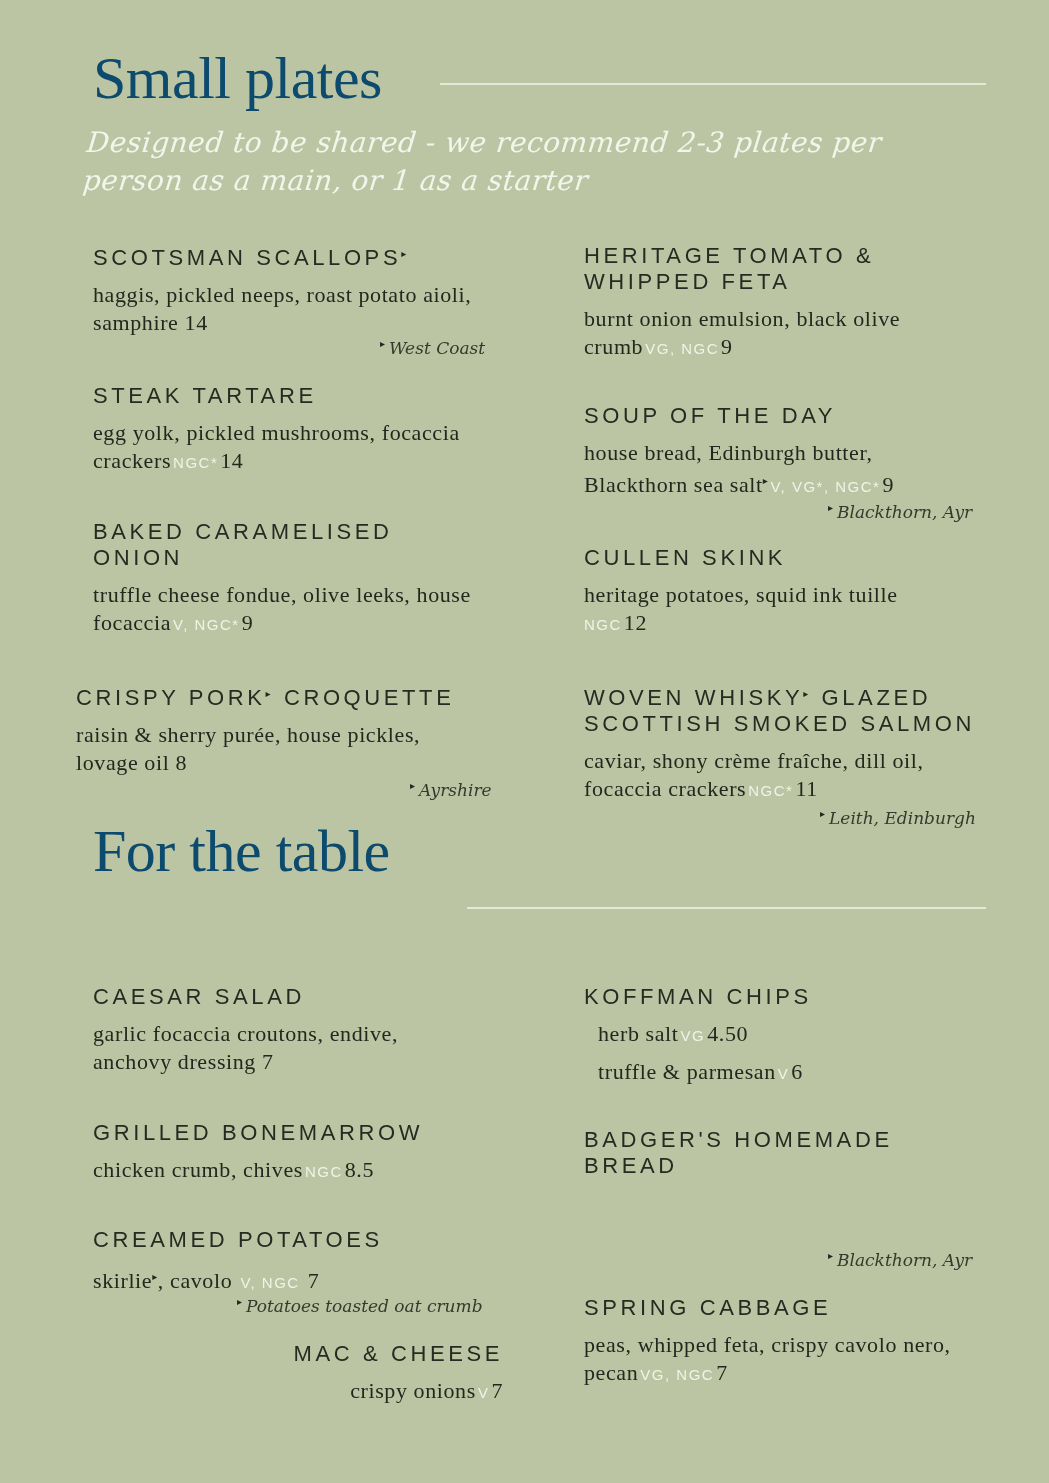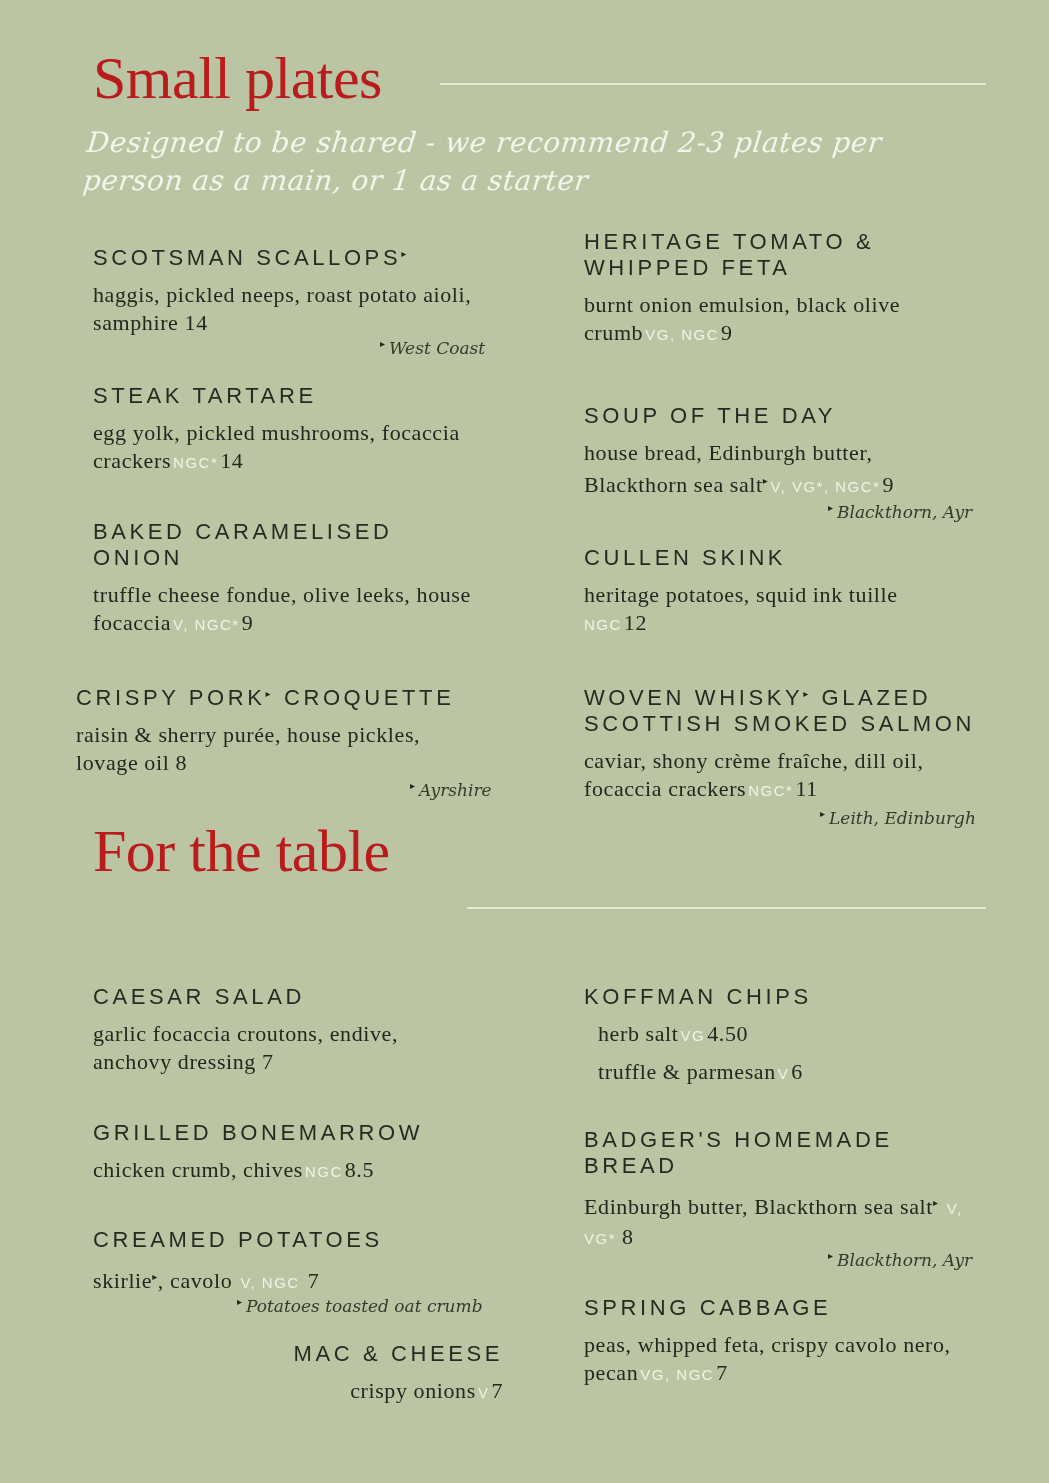--- a/index.html
+++ b/index.html
@@ -8,21 +8,21 @@
     background:#bbc5a4;
     position:relative;
     font-family:"Liberation Serif", serif;
     color:#22281d;
   }
   .section-head {
     position:absolute; left:93px; display:flex; align-items:center;
   }
   .section-title {
     font-family:"Liberation Serif", serif;
-    color:#b91c1c; font-size:60px; line-height:1; letter-spacing:-0.5px;
+    color:#0c4a6e; font-size:60px; line-height:1; letter-spacing:-0.5px;
     white-space:nowrap;
   }
   .section-rule {
     position:absolute; height:2px; background:#e4e8d6;
   }
   .tagline {
     position:absolute; left:85px; top:124px; width:900px;
     font-family:"DejaVu Serif", serif; font-style:italic;
     color:#f3f5ea; font-size:28px; line-height:38px; letter-spacing:0.5px;
     transform:skewX(-6deg);
@@ -77,21 +77,21 @@
   <div class="item-name">Baked Caramelised Onion</div>
   <div class="item-desc" style="width:410px;"><span>truffle cheese fondue, olive leeks, house focaccia</span><span class="tags">V, NGC*</span><span class="price">9</span></div>
 </div>
 
 <div class="item" style="left:76px; top:681px;">
   <div class="item-name"><span>Crispy Pork</span><span class="arrow">▸</span> <span>Croquette</span></div>
   <div class="item-desc"><span>raisin &amp; sherry purée, house pickles, lovage oil</span> <span class="price">8</span></div>
 </div>
 <div class="note" style="left:410px; top:780px;text-align:right;"><span class="arrow">▸</span><span>Ayrshire</span></div>
 
-<div class="item" style="left:584px; top:229px; width:320px;">
+<div class="item" style="left:584px; top:243px; width:320px;">
   <div class="item-name">Heritage Tomato &amp; Whipped Feta</div>
   <div class="item-desc" style="width:410px;"><span>burnt onion emulsion, black olive crumb</span><span class="tags">VG, NGC</span><span class="price">9</span></div>
 </div>
 
 <div class="item" style="left:584px; top:403px; width:400px;">
   <div class="item-name">Soup of the Day</div>
   <div class="item-desc" style="width:370px;"><span>house bread, Edinburgh butter, Blackthorn sea salt</span><span class="arrow">▸</span><span class="tags">V, VG*, NGC*</span><span class="price">9</span></div>
 </div>
 <div class="note" style="left:828px; top:502px;"><span class="arrow">▸</span><span>Blackthorn, Ayr</span></div>
 
@@ -133,20 +133,19 @@
 </div>
 
 <div class="item" style="left:584px; top:984px;">
   <div class="item-name">Koffman Chips</div>
   <div class="item-desc sub"><span>herb salt</span><span class="tags">VG</span><span class="price">4.50</span></div>
   <div class="item-desc sub" style="margin-top:8px;"><span>truffle &amp; parmesan</span><span class="tags">V</span><span class="price">6</span></div>
 </div>
 
 <div class="item" style="left:584px; top:1127px; width:340px;">
   <div class="item-name">Badger's Homemade Bread</div>
-  <div class="item-desc" style="width:380px;"><span>Edinburgh butter, Blackthorn sea salt</span><span class="arrow">▸</span> <span class="tags" style="margin-right:6px;">V, VG*</span><span class="price">8</span></div>
 </div>
 <div class="note" style="left:828px; top:1250px;"><span class="arrow">▸</span><span>Blackthorn, Ayr</span></div>
 
 <div class="item" style="left:584px; top:1295px;">
   <div class="item-name">Spring Cabbage</div>
   <div class="item-desc" style="width:370px;"><span>peas, whipped feta, crispy cavolo nero, pecan</span><span class="tags">VG, NGC</span><span class="price">7</span></div>
 </div>
 
 </body></html>

